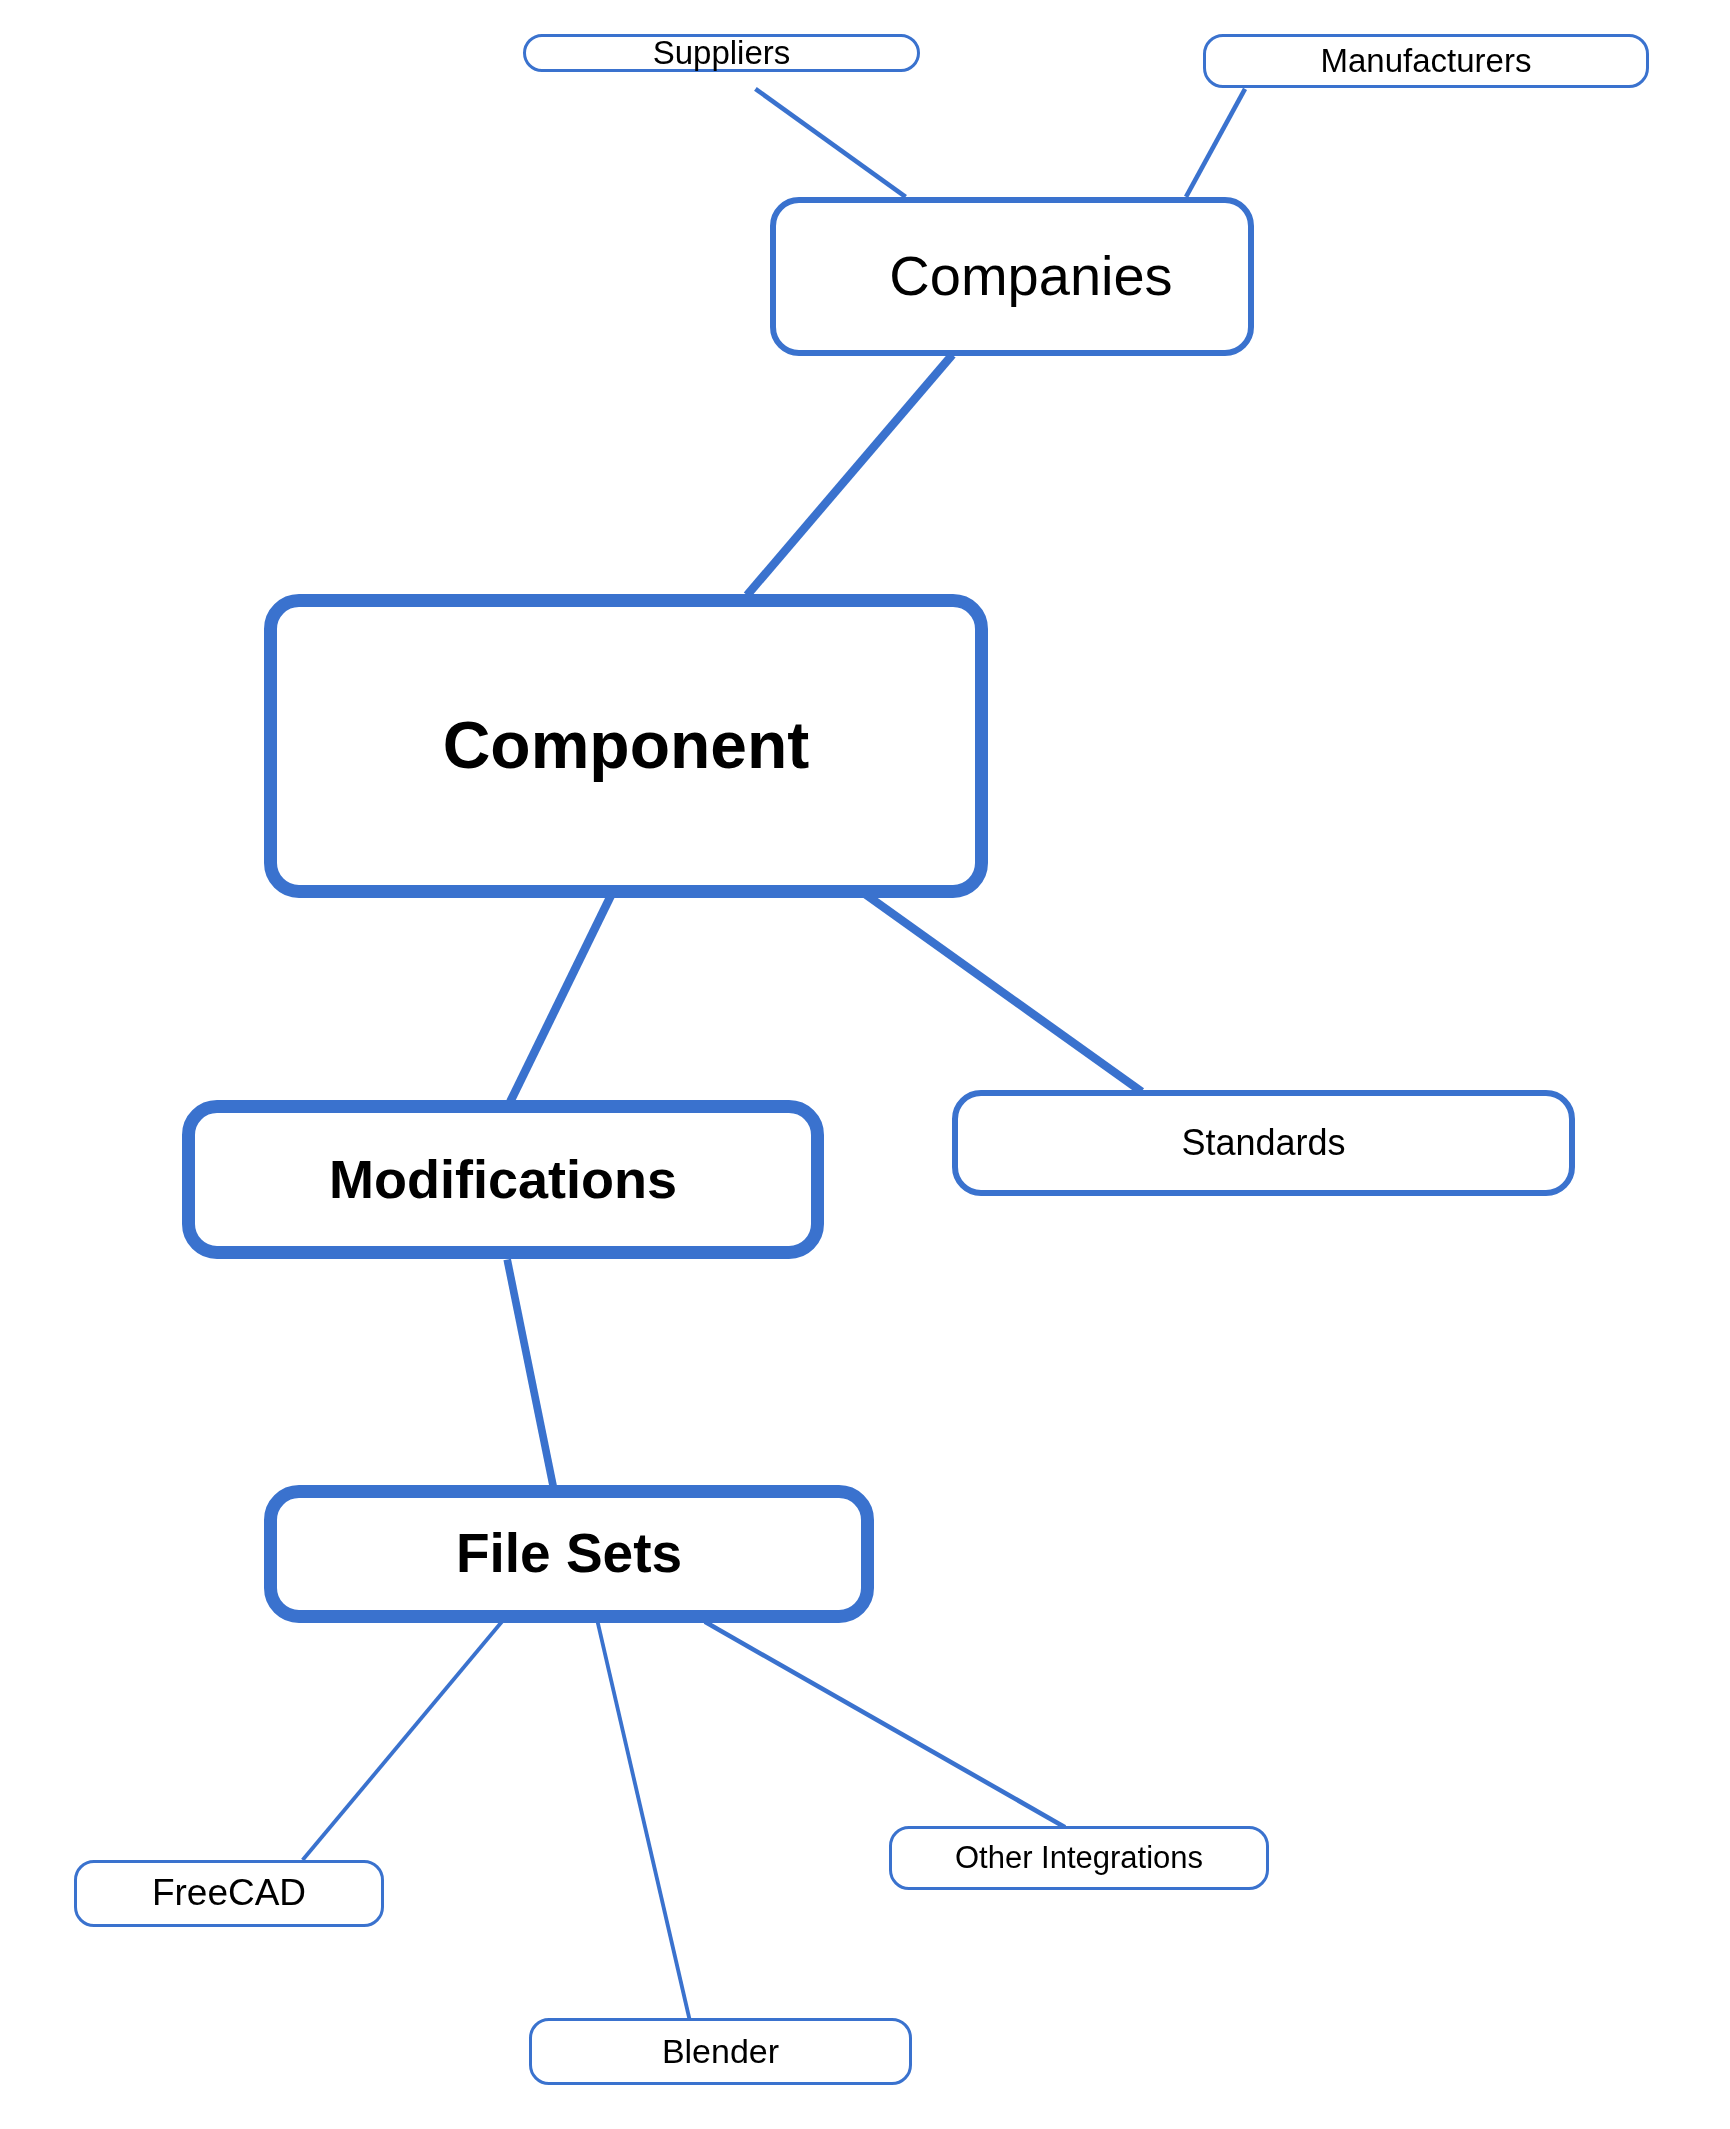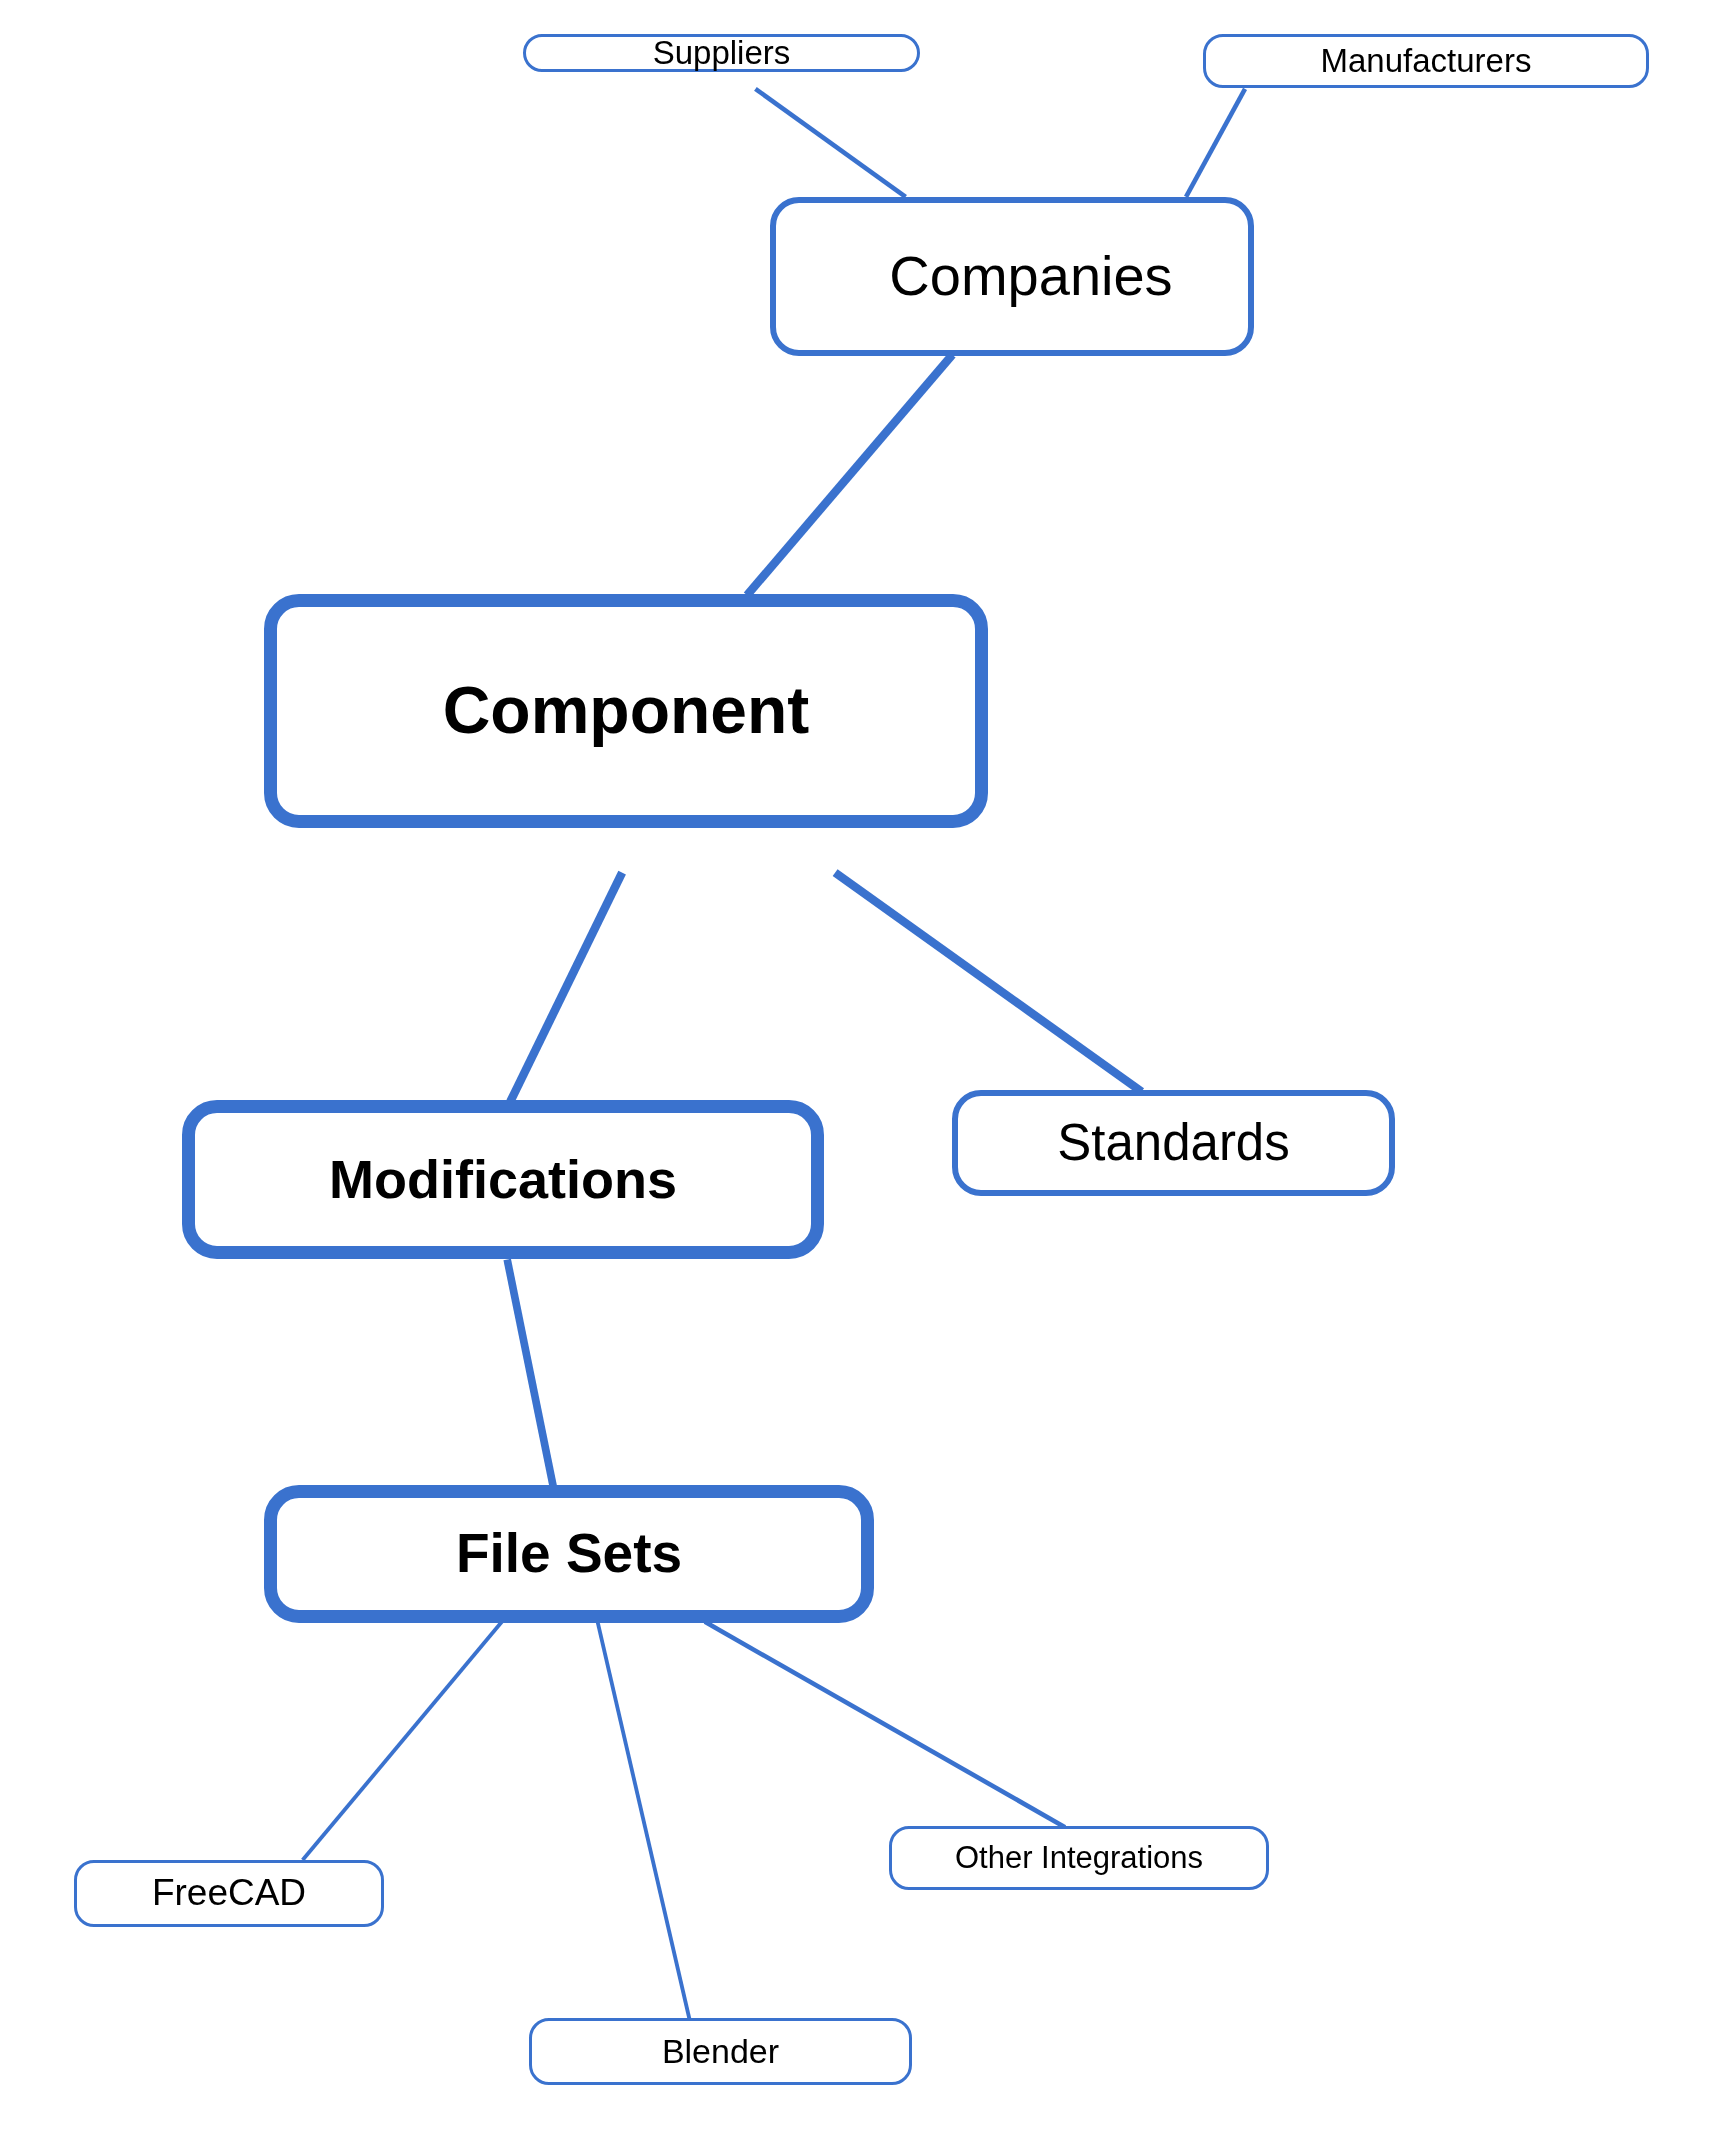--- a/index.html
+++ b/index.html
@@ -72,27 +72,27 @@
 
 <div class="node tier-leaf" style="left: 523px; top: 34px; width: 397px; height: 38px; font-size: 33px;">
       <span>Suppliers</span>
     </div>
     <div class="node tier-leaf" style="left: 1203px; top: 34px; width: 446px; height: 54px; font-size: 33px;">
       <span>Manufacturers</span>
     </div>
     <div class="node tier-mid" style="left: 770px; top: 197px; width: 484px; height: 159px; font-size: 56px; padding-left: 38px;">
       <span>Companies</span>
     </div>
-    <div class="node tier-main" style="left: 264px; top: 594px; width: 724px; height: 234px; font-size: 66px;">
+    <div class="node tier-main" style="left: 264px; top: 594px; width: 724px; height: 304px; font-size: 66px;">
       <span>Component</span>
     </div>
     <div class="node tier-main" style="left: 182px; top: 1100px; width: 642px; height: 159px; font-size: 54px;">
       <span>Modifications</span>
     </div>
-    <div class="node tier-mid" style="left: 952px; top: 1090px; width: 443px; height: 106px; font-size: 51px;">
+    <div class="node tier-mid" style="left: 952px; top: 1090px; width: 623px; height: 106px; font-size: 36px;">
       <span>Standards</span>
     </div>
     <div class="node tier-main" style="left: 264px; top: 1485px; width: 610px; height: 138px; font-size: 55px; text-align: center;">
       <span>File Sets</span>
     </div>
     <div class="node tier-leaf" style="left: 74px; top: 1860px; width: 310px; height: 67px; font-size: 37px;">
       <span>FreeCAD</span>
     </div>
     <div class="node tier-leaf" style="left: 529px; top: 2018px; width: 383px; height: 67px; font-size: 34px;">
       <span>Blender</span>

